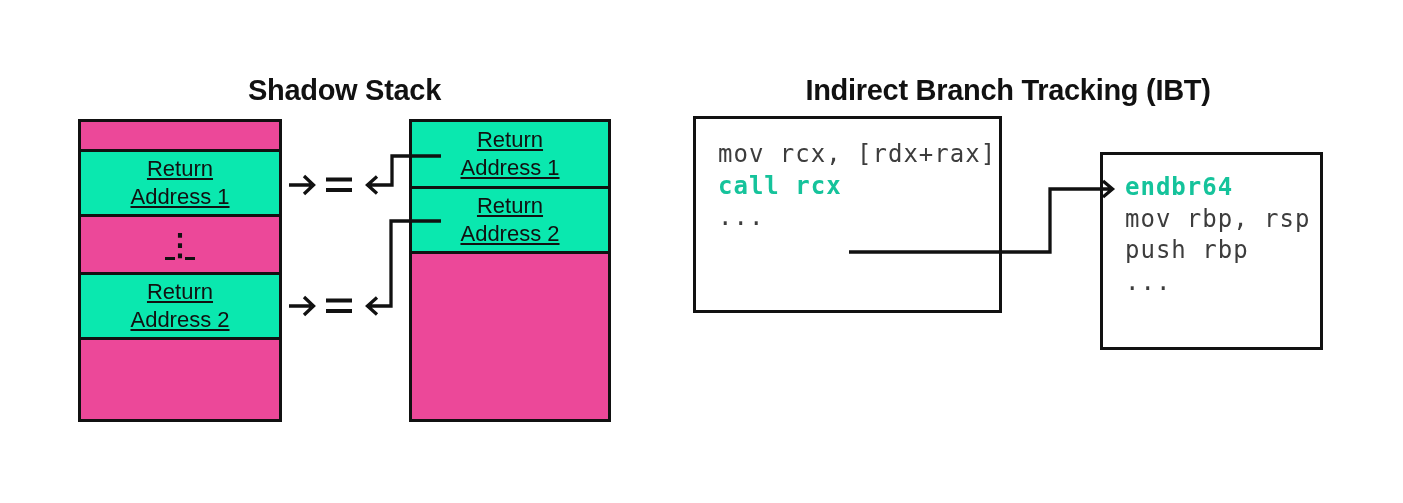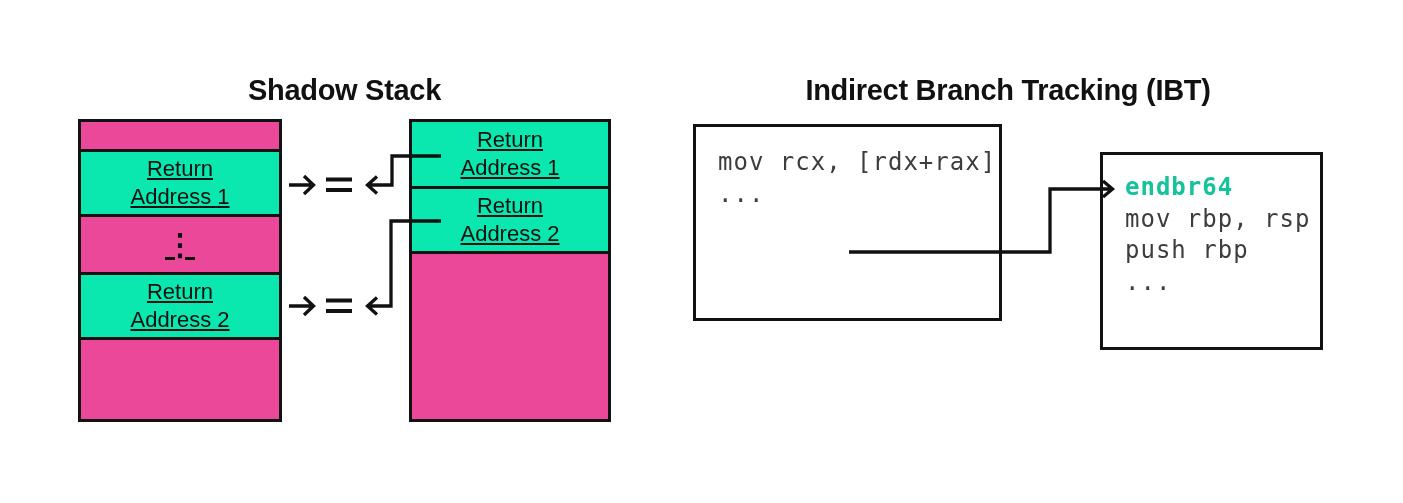--- a/index.html
+++ b/index.html
@@ -41,21 +41,21 @@
   .row.green{background:var(--accent-fill);}
   .h27{height:27px;}.h62{height:62px;}.h55{height:55px;}.h79{flex:1;}
   .h64{height:64px;}.h165{flex:1;}
   .vdots{font-size:30px;font-weight:bold;line-height:1;letter-spacing:0;}
 
   .codebox{
     position:absolute;box-sizing:border-box;border:3px solid var(--line);background:#fff;
     font-family:"DejaVu Sans Mono", monospace;font-size:24px;letter-spacing:1px;
     color:var(--code-text);
   }
-  .caller-box{left:693px;top:124px;width:309px;height:197px;padding:20px 0 4px 22px;}
+  .caller-box{left:693px;top:116px;width:309px;height:197px;padding:20px 0 4px 22px;}
   .callee-box{left:1100px;top:152px;width:223px;height:198px;padding:17px 0 0 22px;}
   .codeline{height:31.7px;line-height:31.7px;white-space:pre;}
   .codeline.hl{color:var(--accent-text);font-weight:bold;}
 </style>
 </head>
 <body>
 
 <div class="canvas">
 
   <div class="title title-left">Shadow Stack</div>
@@ -74,20 +74,21 @@
   <div class="stack shadow-stack">
     <div class="row h64 divider green">Return
 Address 1</div>
     <div class="row h62 divider green">Return
 Address 2</div>
     <div class="row h165"></div>
   </div>
 
   <div class="codebox caller-box">
     <div class="codeline">mov rcx, [rdx+rax]</div>
+    <div class="codeline hl">call rcx</div>
     <div class="codeline">...</div>
   </div>
 
   <div class="codebox callee-box">
     <div class="codeline hl">endbr64</div>
     <div class="codeline">mov rbp, rsp</div>
     <div class="codeline">push rbp</div>
     <div class="codeline">...</div>
   </div>
 

